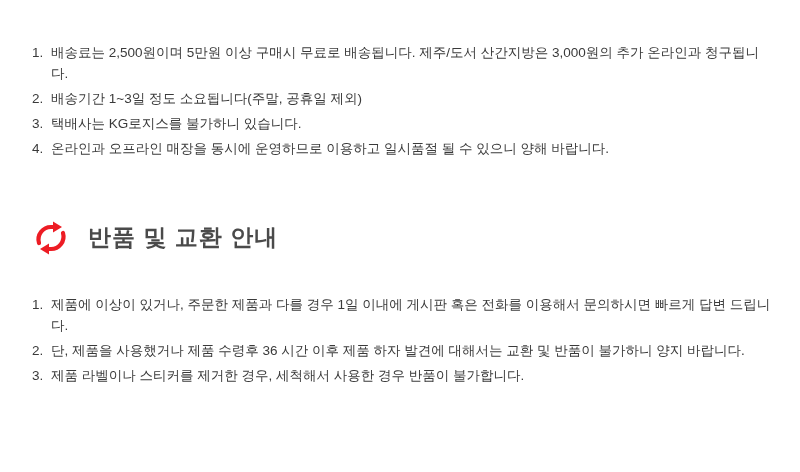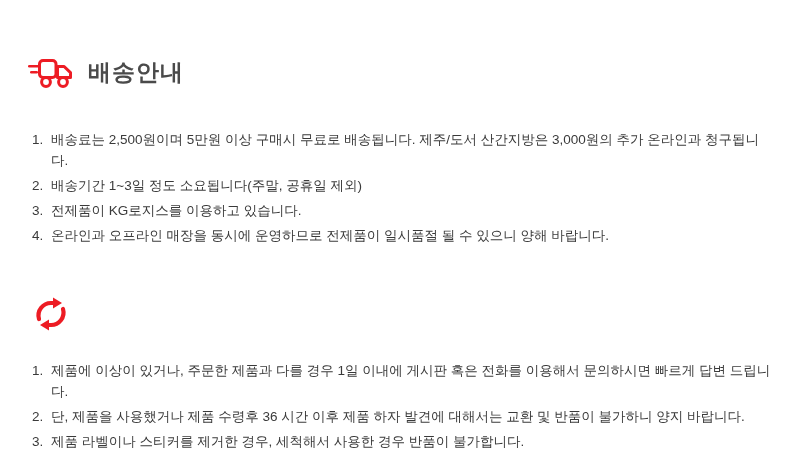--- a/index.html
+++ b/index.html
@@ -85,69 +85,53 @@
     margin-top: 26px;
     padding-left: 4px;
   }
 </style>
 </head>
 <body>
 
 <div class="page">
 
   <section class="section" id="delivery-section">
-    <div class="section-head">
-      <span class="section-icon">
-        <svg width="46" height="34" viewBox="0 0 46 34" xmlns="http://www.w3.org/2000/svg">
-
-          <rect x="0" y="9" width="11" height="2.6" rx="1.3" fill="#ed1c24"></rect>
-          <rect x="2" y="15" width="8" height="2.6" rx="1.3" fill="#ed1c24"></rect>
-
-          <rect x="11.5" y="4.5" width="16.5" height="17" rx="3.5" fill="none" stroke="#ed1c24" stroke-width="3"></rect>
-
-          <path d="M29.5 10.5 h6.6 l6.4 6.2 v4.8 h-13 z" fill="none" stroke="#ed1c24" stroke-width="3" stroke-linejoin="round"></path>
-
-          <circle cx="18" cy="26" r="4.4" fill="none" stroke="#ed1c24" stroke-width="3"></circle>
-          <circle cx="35" cy="26" r="4.4" fill="none" stroke="#ed1c24" stroke-width="3"></circle>
-        </svg>
-      </span>
-      <h2 class="section-title">배송안내</h2>
-    </div>
 
     <ul class="list">
       <li>
         <span class="num">1.</span>
         <span class="txt">배송료는 2,500원이며 5만원 이상 구매시 무료로 배송됩니다. 제주/도서 산간지방은 3,000원의 추가 온라인과 청구됩니다.</span>
       </li>
       <li>
         <span class="num">2.</span>
         <span class="txt">배송기간 1~3일 정도 소요됩니다(주말, 공휴일 제외)</span>
       </li>
       <li>
         <span class="num">3.</span>
-        <span class="txt">전제품이 KG로지스를 이용하고 있습니다.</span>
+        <span class="txt">택배사는 KG로지스를 불가하니 있습니다.</span>
       </li>
       <li>
         <span class="num">4.</span>
-        <span class="txt">온라인과 오프라인 매장을 동시에 운영하므로 전제품이 일시품절 될 수 있으니 양해 바랍니다.</span>
+        <span class="txt">온라인과 오프라인 매장을 동시에 운영하므로 이용하고 일시품절 될 수 있으니 양해 바랍니다.</span>
       </li>
     </ul>
   </section>
 
   <section class="section" id="return-section">
     <div class="section-head">
       <span class="section-icon">
         <svg width="40" height="36" viewBox="0 0 40 36" xmlns="http://www.w3.org/2000/svg">
 
           <path d="M8 23 A12.5 12.5 0 0 1 20.5 7 h3" fill="none" stroke="#ed1c24" stroke-width="4.2" stroke-linecap="round"></path>
           <path d="M32 13 A12.5 12.5 0 0 1 19.5 29 h-3" fill="none" stroke="#ed1c24" stroke-width="4.2" stroke-linecap="round"></path>
           <polygon points="22,1.5 31,7 22,12.5" fill="#ed1c24"></polygon>
           <polygon points="18,23.5 9,29 18,34.5" fill="#ed1c24"></polygon>
         </svg>
       </span>
+      <h2 class="section-title">반품 및 교환 안내</h2>
     </div>
 
     <ul class="list">
       <li>
         <span class="num">1.</span>
         <span class="txt">
           <span>제품에 이상이 있거나, 주문한 제품과 다를 경우 1일 이내에 게시판 혹은 전화를 이용해서 문의하시면 빠르게 답변 드립니다.</span>
         </span>
       </li>
       <li>

